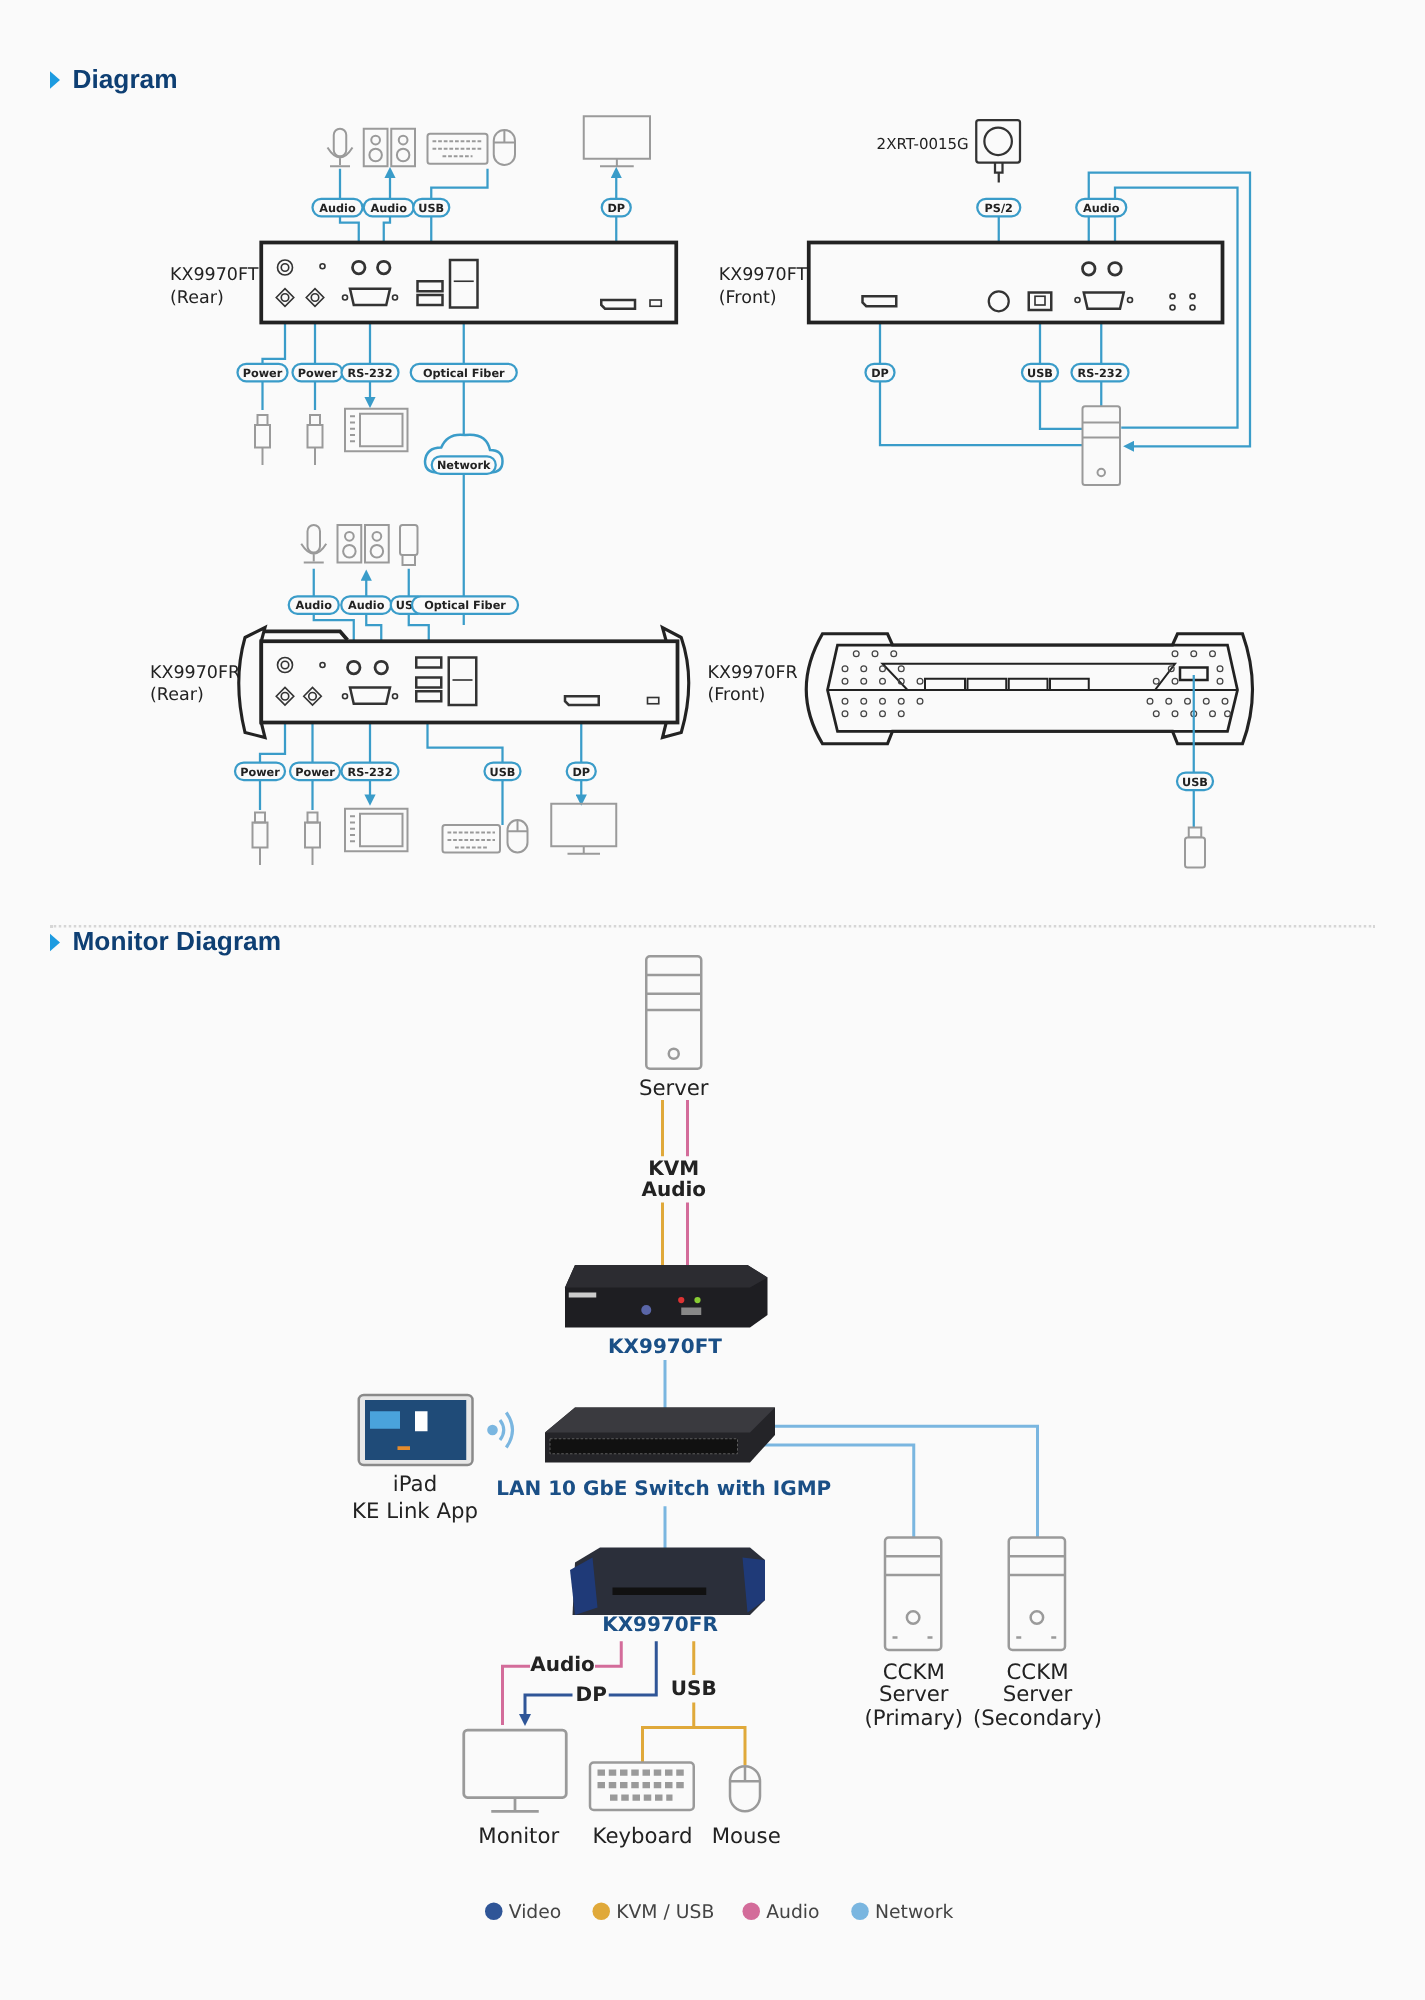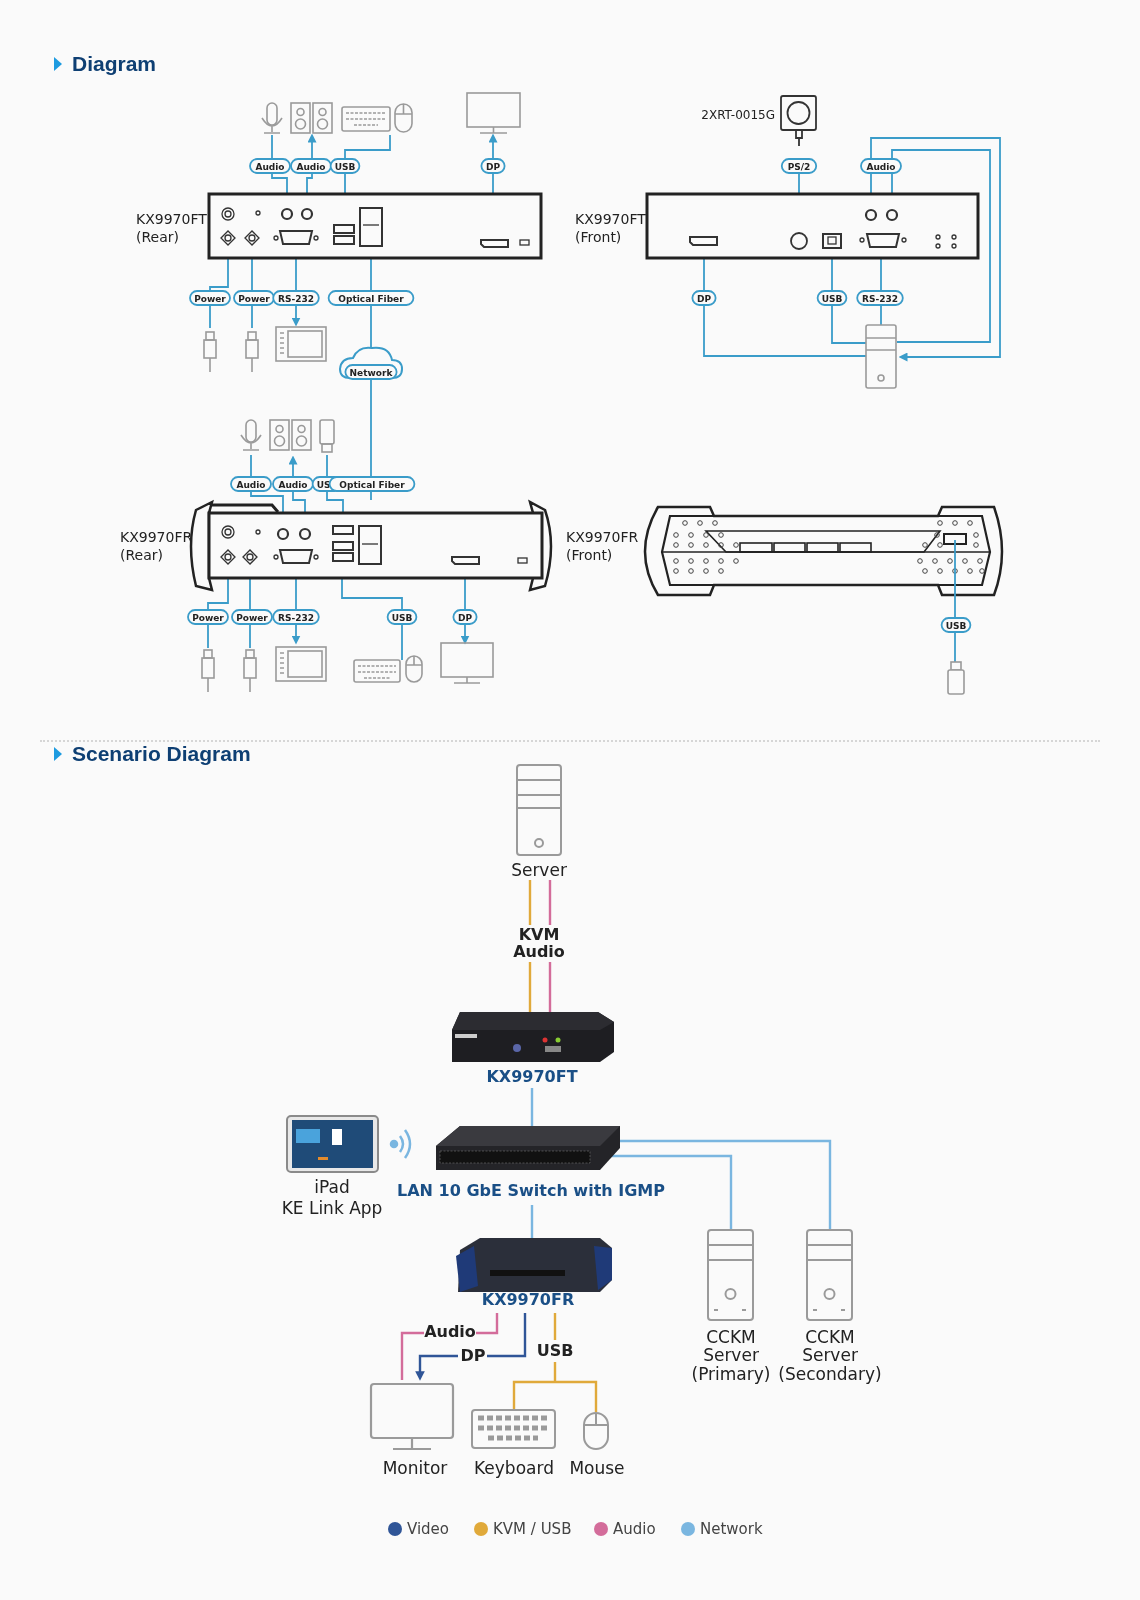--- a/index.html
+++ b/index.html
@@ -1,35 +1,35 @@
 <!DOCTYPE html>
 <html><head>
 <meta charset="utf-8">
 <style>
   html,body{margin:0;padding:0;background:#fafafa;}
   body{width:1140px;height:1600px;position:relative;overflow:hidden;font-family:"Liberation Sans",sans-serif;}
-  .section-title{position:absolute;left:40px;font-weight:bold;font-size:21px;color:#0e3f73;display:flex;align-items:center;gap:10px;margin-left:14px;}
+  .section-title{position:absolute;left:40px;font-weight:bold;font-size:21px;color:#0e3f73;display:flex;align-items:center;gap:10px;}
   .tri{width:0;height:0;border-top:7px solid transparent;border-bottom:7px solid transparent;border-left:8px solid #1d9be0;}
   .sep{position:absolute;left:40px;top:740px;width:1060px;border-top:2px dotted #d6d6d6;}
   svg{position:absolute;left:0;top:0;}
   .lbl{font-family:"DejaVu Sans",sans-serif;}
 </style>
 </head>
 <body>
 
 <div class="section-title" style="top:52px">
   <span class="tri"></span>
   <span>Diagram</span>
 </div>
 
 <div class="sep"></div>
 
 <div class="section-title" style="top:742px">
   <span class="tri"></span>
-  <span>Scenario Diagram</span>
+  <span>Monitor Diagram</span>
 </div>
 
 <svg width="1140" height="1600" viewBox="0 0 1140 1600">
   <defs>
     <marker id="arr" viewBox="0 0 10 10" refX="5" refY="5" markerWidth="5" markerHeight="5" orient="auto-start-reverse">
       <path d="M0,0 L10,5 L0,10 z" fill="#3a9cc9"></path>
     </marker>
     <marker id="arrB" viewBox="0 0 10 10" refX="5" refY="5" markerWidth="4" markerHeight="4" orient="auto-start-reverse">
       <path d="M0,0 L10,5 L0,10 z" fill="#2f5597"></path>
     </marker>

